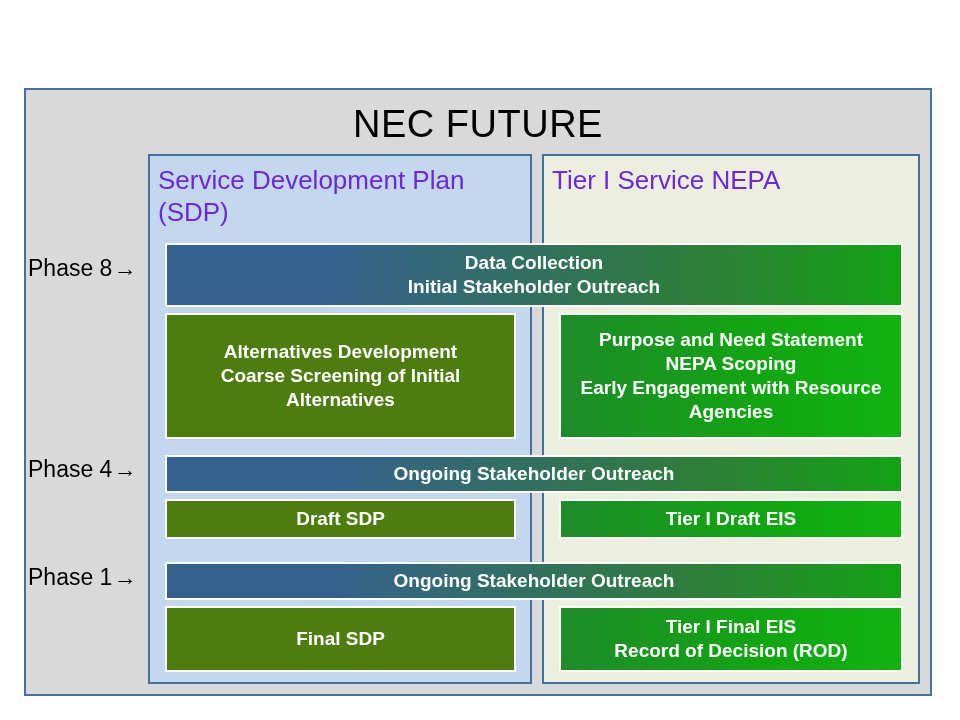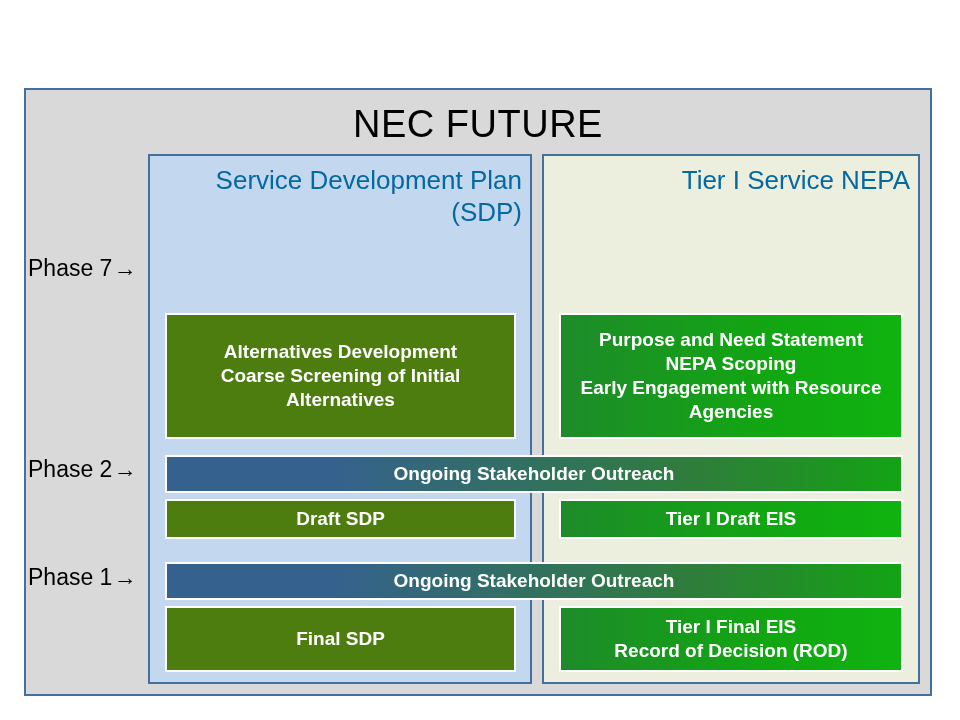--- a/index.html
+++ b/index.html
@@ -63,23 +63,23 @@
     top: 154px;
     width: 378px;
     height: 530px;
     background: #ecefdd;
   }
   .col-head {
     position: absolute;
     left: 0;
     right: 0;
     top: 8px;
-    text-align: right;
+    text-align: left;
     font-size: 26px;
-    color: #0369a1;
+    color: #6d28d9;
     line-height: 32px;
     padding: 0 8px;
     box-sizing: border-box;
   }
 
   
   .phase-label {
     position: absolute;
     font-size: 23px;
     color: #000000;
@@ -136,36 +136,39 @@
 </head>
 <body>
 
 <div id="stage">
 
   <div class="outer-frame"></div>
 
   <div class="main-title">NEC FUTURE</div>
 
   <div class="phase-label phase-1">
-    <span>Phase 7</span><span class="arrow">→</span>
+    <span>Phase 8</span><span class="arrow">→</span>
   </div>
   <div class="phase-label phase-2">
-    <span>Phase 2</span><span class="arrow">→</span>
+    <span>Phase 4</span><span class="arrow">→</span>
   </div>
   <div class="phase-label phase-3">
     <span>Phase 1</span><span class="arrow">→</span>
   </div>
 
   <div class="col col-sdp">
     <div class="col-head">Service Development Plan (SDP)</div>
   </div>
   <div class="col col-nepa">
     <div class="col-head">Tier I Service NEPA</div>
   </div>
 
+  <div class="box bar-wide b-data">
+    <span>Data Collection<br>Initial Stakeholder Outreach</span>
+  </div>
   <div class="box box-blue b-alt">
     <span>Alternatives Development<br>Coarse Screening of Initial Alternatives</span>
   </div>
   <div class="box box-green b-purpose">
     <span>Purpose and Need Statement<br>NEPA Scoping<br>Early Engagement with Resource Agencies</span>
   </div>
 
   <div class="box bar-wide b-ongoing1">
     <span>Ongoing Stakeholder Outreach</span>
   </div>

